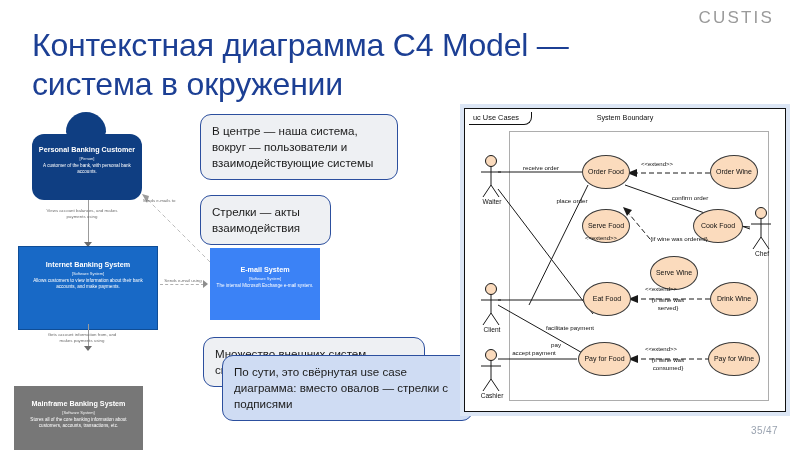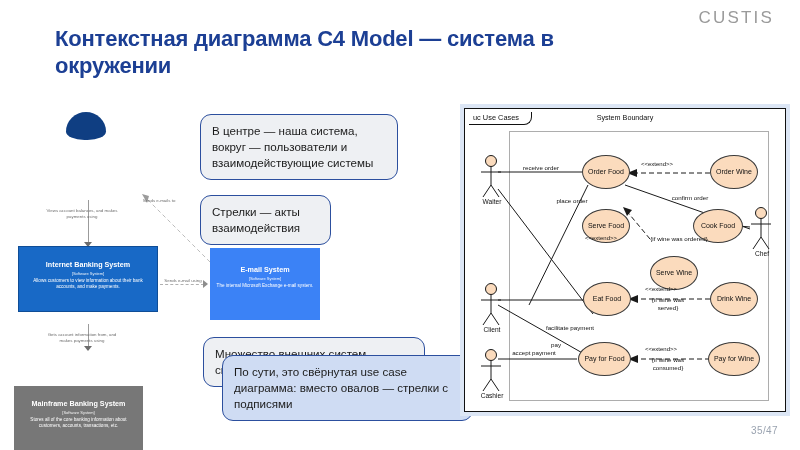--- a/index.html
+++ b/index.html
@@ -11,23 +11,22 @@
   }
   .slide{position:absolute;inset:0;}
 
   
   .brand{
     position:absolute;top:8px;right:26px;
     font-size:17px;letter-spacing:2.2px;color:#9a9a9a;font-weight:400;
   }
   .title{
     position:absolute;left:32px;top:26px;width:560px;
-    font-size:22px;line-height:1.22;font-weight:bold;color:#1c3f94;
+    font-size:32px;line-height:1.22;font-weight:normal;color:#1c3f94;
     letter-spacing:-0.2px;
-    margin-left:23px;
   }
 
   
   .pagenum{
     position:absolute;right:22px;bottom:14px;
     font-size:10px;color:#9aa3b0;letter-spacing:.4px;
   }
 
   
   .c4{position:absolute;left:14px;top:112px;width:180px;height:300px;}
@@ -41,21 +40,21 @@
   }
   .c4 .box .bt{font-size:7.2px;font-weight:bold;line-height:1.22;display:block;}
   .c4 .box .bs{font-size:4px;line-height:1.3;display:block;margin-top:1px;opacity:.92;}
   .c4 .box .bd{font-size:4.6px;line-height:1.32;display:block;margin-top:2px;}
 
   .c4 .person-body{
     left:18px;top:22px;width:110px;height:66px;
     background:#0f3e82;border-radius:12px;padding-top:12px;
   }
   .c4 .sys-main{
-    left:4px;top:134px;width:140px;height:66px;
+    left:4px;top:134px;width:140px;height:84px;
     background:#1869c6;border:1px solid #0f4d96;padding-top:14px;
   }
   .c4 .sys-mf{
     left:0;top:238px;width:129px;height:74px;
     background:#777777;padding-top:14px;margin-top:36px;
   }
   .c4 .sys-mail{
     position:absolute;left:196px;top:136px;width:110px;height:72px;
     background:#3b82f6;color:#fff;text-align:center;padding-top:18px;
     box-sizing:border-box;
@@ -146,20 +145,25 @@
   <div class="c4">
 
     <svg class="diag">
 
       <line x1="196" y1="150" x2="128" y2="82" stroke="#bdbdbd" stroke-width="1" stroke-dasharray="4,3"></line>
       <polygon points="128,82 135,84 133,91" fill="#9b9b9b"></polygon>
     </svg>
 
     <div class="person-head"></div>
 
+    <div class="box person-body">
+      <span class="bt">Personal Banking Customer</span>
+      <span class="bs">[Person]</span>
+      <span class="bd">A customer of the bank, with personal bank accounts.</span>
+    </div>
 
     <div class="vline v1"></div>
     <div class="arrowdn a1"></div>
     <div class="rel r1">Views account balances, and makes payments using</div>
 
     <div class="box sys-main">
       <span class="bt">Internet Banking System</span>
       <span class="bs">[Software System]</span>
       <span class="bd">Allows customers to view information about their bank accounts, and make payments.</span>
     </div>

